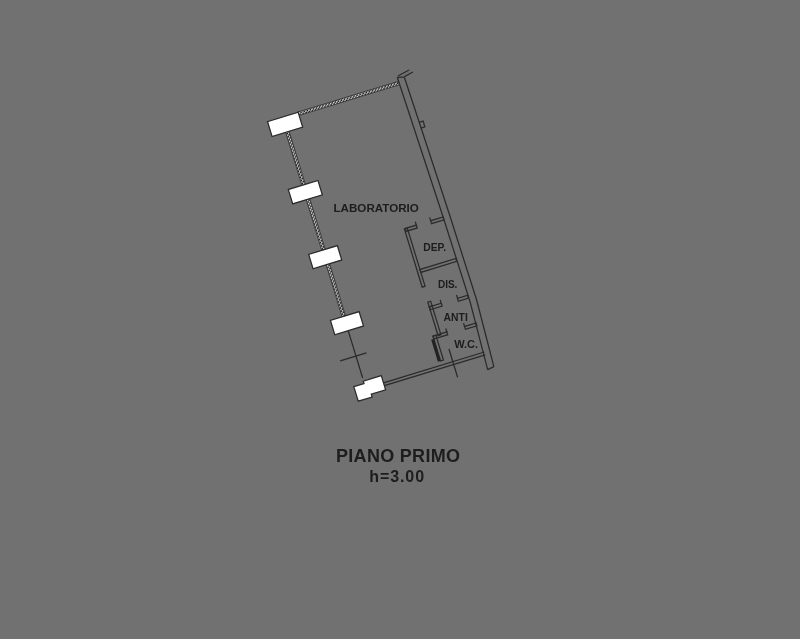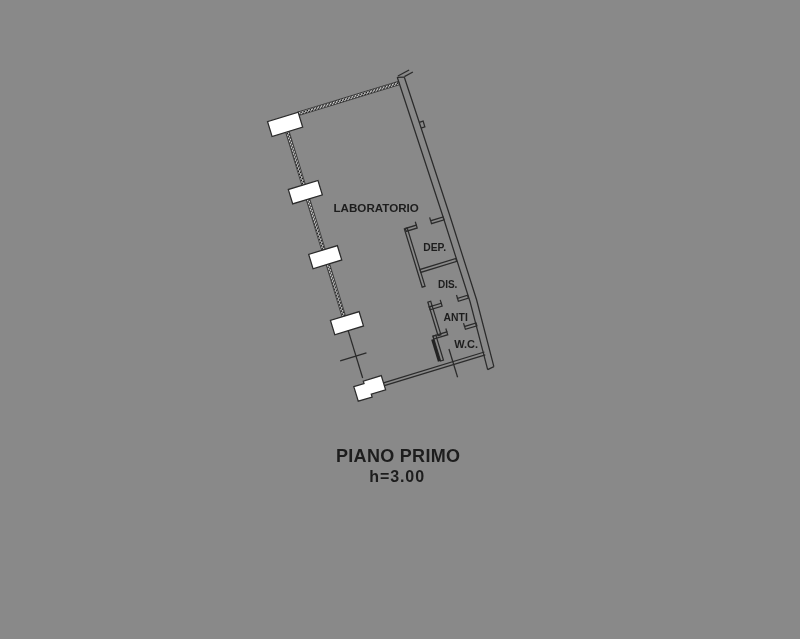--- a/index.html
+++ b/index.html
@@ -1,16 +1,16 @@
 <!DOCTYPE html>
 <html><head>
 <meta charset="utf-8">
 <style>
   html,body{margin:0;padding:0;background:#fff;}
-  .wrap{width:800px;height:639px;position:relative;background:#f97316;overflow:hidden;filter:grayscale(1);}
+  .wrap{width:800px;height:639px;position:relative;background:#ec4899;overflow:hidden;filter:grayscale(1);}
   text{font-family:"Liberation Sans", sans-serif;fill:#1d1d1d;}
 </style>
 </head>
 <body>
 <div class="wrap">
 <svg width="800" height="639" viewBox="0 0 800 639" xmlns="http://www.w3.org/2000/svg">
   <defs>
     <pattern id="hatch" width="2.3" height="2.3" patternUnits="userSpaceOnUse" patternTransform="rotate(45)">
       <rect width="2.3" height="2.3" fill="#ffffff"></rect>
       <line x1="1.0" y1="0" x2="1.0" y2="2.0" stroke="#161616" stroke-width="1.5"></line>

